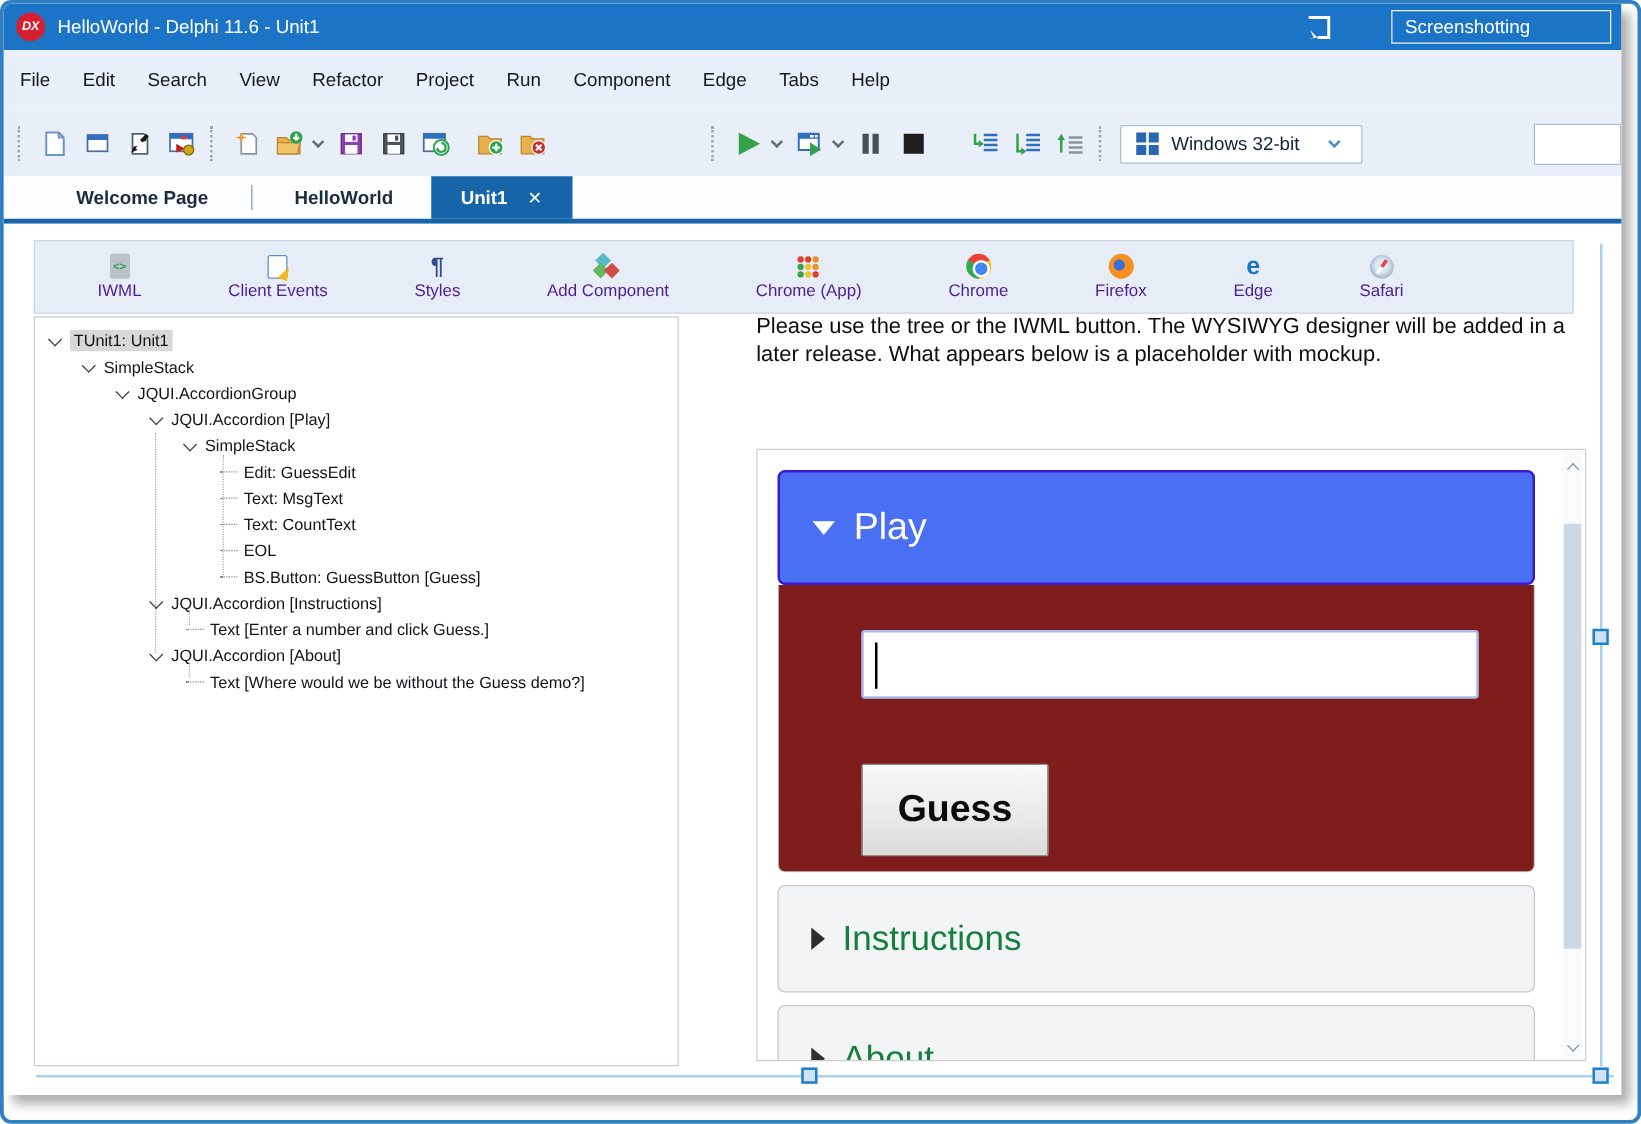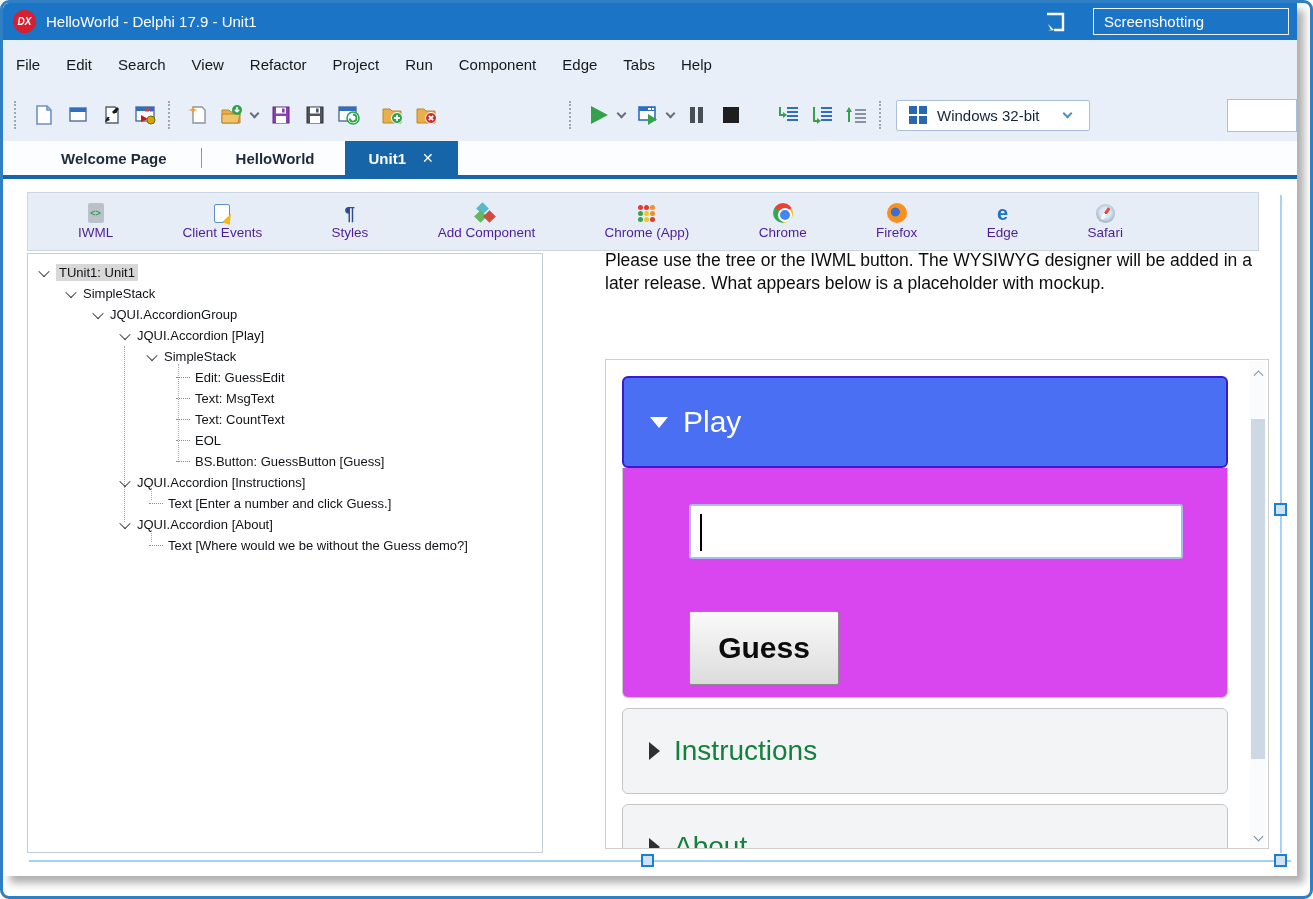--- a/index.html
+++ b/index.html
@@ -10,21 +10,21 @@
 
   .app-window { position:absolute; left:0; top:0; width:1294px; height:873px;
                 background:#fff; box-shadow:7px 7px 8px rgba(110,110,110,.55); }
 
   
   .titlebar { height:37px; background:#1b74c5; display:flex; align-items:center; padding:0 10px; position:relative; }
   .dx-logo { width:23px; height:23px; border-radius:50%; background:#d6202f; color:#fff;
              font-size:10px; font-weight:bold; font-style:italic; display:flex; align-items:center; justify-content:center; }
   .win-title { color:#fff; font-size:15px; margin-left:10px; }
   .cap-icon { position:absolute; right:230px; top:7px; width:24px; height:24px; }
-  .shot-box { position:absolute; right:8px; top:5px; width:196px; height:27px; border:1px solid #eaf2fa;
+  .shot-box { position:absolute; right:8px; top:5px; width:176px; height:27px; border:1px solid #eaf2fa;
               display:flex; align-items:center; padding-left:10px; color:#fff; font-size:15px; }
 
   
   .menubar { height:49px; background:#e9eff8; display:flex; align-items:center; }
   .menu-item { font-size:15px; color:#15181c; padding:6px 13px; cursor:default; }
 
   
   .toolbar { height:52px; background:#e9eff8; display:flex; align-items:center; padding-left:6px; }
   .grip { width:4px; height:28px; border-left:2px dotted #9aa7b5; margin:0 9px 0 5px; }
   .tbi { width:34px; height:30px; display:flex; align-items:center; justify-content:center; }
@@ -102,21 +102,21 @@
   
   .mockup { position:absolute; left:602px; top:180px; width:664px; height:490px; background:#fff;
             border:1px solid #cfcfcf; overflow:hidden; }
   .acc { position:absolute; left:16px; top:16px; width:606px; }
   .acc-play { height:92px; background:#4a6ff2; border:2px solid #3a18d4; border-radius:6px;
               display:flex; align-items:center; padding-left:26px; }
   .tri-down { width:0; height:0; border-left:9px solid transparent; border-right:9px solid transparent;
               border-top:11px solid #fff; margin-right:15px; }
   .acc-play .acc-title { color:#fff; font-size:30px; }
   .acc-panel { height:230px; border:1px solid #c9c9c9; border-top:none; border-radius:0 0 6px 6px;
-               background:#d946ef; position:relative; }
+               background:#7f1d1d; position:relative; }
   .guess-input { position:absolute; left:66px; top:36px; width:494px; height:55px; background:#fff;
                  border:2px solid #a9bbf0; border-radius:3px; }
   .caret { position:absolute; left:9px; top:8px; width:2px; height:37px; background:#000; }
   .guess-btn { position:absolute; left:66px; top:143px; width:150px; height:74px;
                background:linear-gradient(#fafafa, #dcdcdc); border:1px solid #8c8c8c; border-radius:2px;
                font-size:30px; font-weight:bold; color:#0c0c0c; display:flex; align-items:center; justify-content:center; }
   .acc-collapsed { margin-top:10px; height:86px; background:#f3f4f6; border:1px solid #c6c6c6; border-radius:6px;
                    display:flex; align-items:center; padding-left:26px; }
   .tri-right { width:0; height:0; border-top:9px solid transparent; border-bottom:9px solid transparent;
                border-left:11px solid #2f2f2f; margin-right:14px; }
@@ -142,21 +142,21 @@
   svg { display:block; }
 </style>
 </head>
 <body>
 
 <div class="frame">
 <div class="app-window">
 
   <div class="titlebar">
     <div class="dx-logo">DX</div>
-    <div class="win-title">HelloWorld - Delphi 17.9 - Unit1</div>
+    <div class="win-title">HelloWorld - Delphi 11.6 - Unit1</div>
     <div class="cap-icon">
       <svg width="24" height="24" viewBox="0 0 24 24">
             <path d="M4 4h16v16h-9" fill="none" stroke="#fff" stroke-width="2.4"></path>
             <path d="M11 20 5 14l3 6-4 1z" fill="#fff"></path>
           </svg>
     </div>
     <div class="shot-box">
       <span>Screenshotting</span>
     </div>
   </div>

